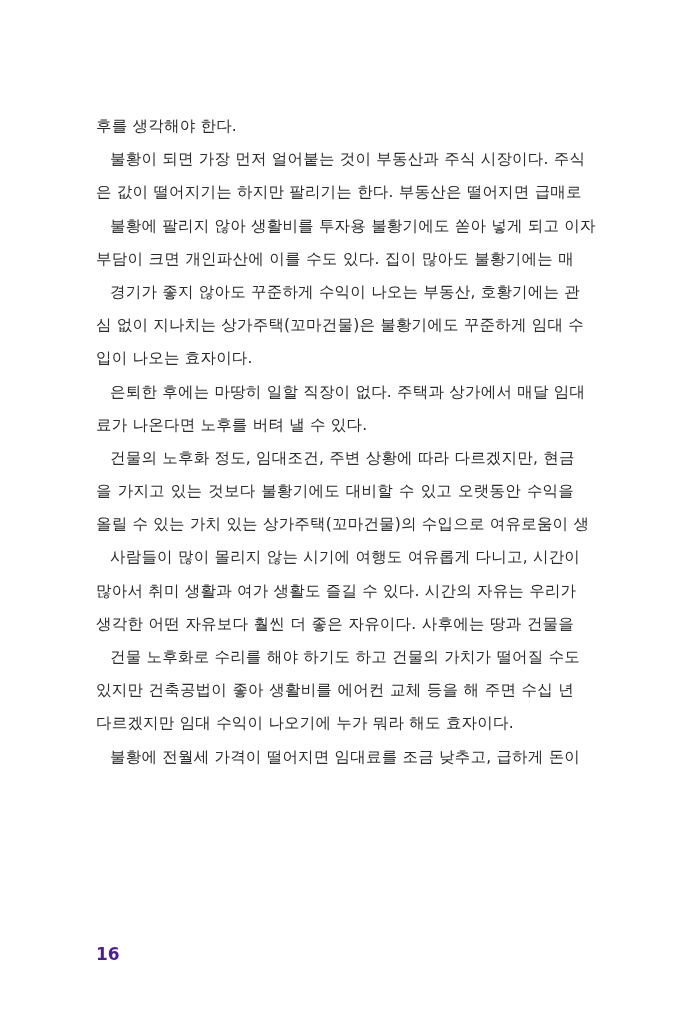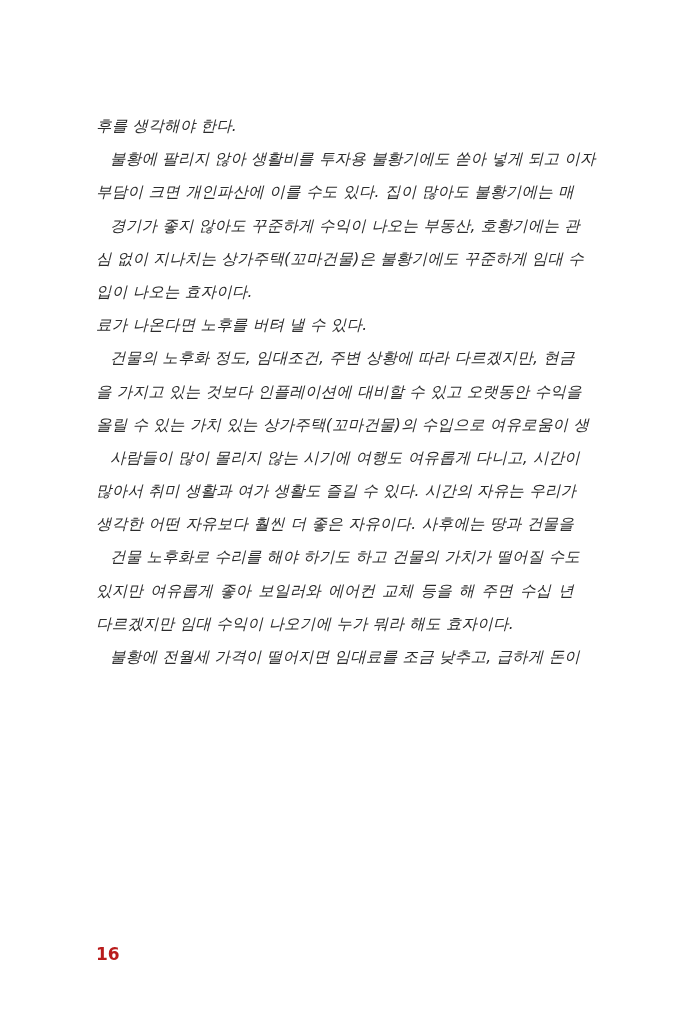--- a/index.html
+++ b/index.html
@@ -30,55 +30,57 @@
     line-height: 33.2px;
     color: #2b2b2b;
     letter-spacing: 0.2px;
   }
   .line {
     display: block;
     white-space: nowrap;
     text-align: justify;
     text-align-last: justify;
     height: 33.2px;
-    font-style: italic;
   }
   .line.last {
     text-align-last: left;
   }
   .line.indent {
     padding-left: 14px;
   }
   .page-number {
     position: absolute;
     left: 96px;
     top: 944px;
     font-family: "DejaVu Sans", sans-serif;
     font-weight: bold;
     font-size: 17px;
-    color: #b91c1c;
+    color: #4c1d95;
   }
 </style>
 </head>
 <body>
 
 <div class="page">
   <div class="text-block">
     <span class="line last">후를 생각해야 한다.</span>
+    <span class="line indent">불황이 되면 가장 먼저 얼어붙는 것이 부동산과 주식 시장이다. 주식</span>
+    <span class="line">은 값이 떨어지기는 하지만 팔리기는 한다. 부동산은 떨어지면 급매로</span>
     <span class="line indent">불황에 팔리지 않아 생활비를 투자용 불황기에도 쏟아 넣게 되고 이자</span>
     <span class="line">부담이 크면 개인파산에 이를 수도 있다. 집이 많아도 불황기에는 매</span>
     <span class="line indent">경기가 좋지 않아도 꾸준하게 수익이 나오는 부동산, 호황기에는 관</span>
     <span class="line">심 없이 지나치는 상가주택(꼬마건물)은 불황기에도 꾸준하게 임대 수</span>
     <span class="line last">입이 나오는 효자이다.</span>
+    <span class="line indent">은퇴한 후에는 마땅히 일할 직장이 없다. 주택과 상가에서 매달 임대</span>
     <span class="line last">료가 나온다면 노후를 버텨 낼 수 있다.</span>
     <span class="line indent">건물의 노후화 정도, 임대조건, 주변 상황에 따라 다르겠지만, 현금</span>
-    <span class="line">을 가지고 있는 것보다 인플레이션에 대비할 수 있고 오랫동안 수익을</span>
+    <span class="line">을 가지고 있는 것보다 불황기에도 대비할 수 있고 오랫동안 수익을</span>
     <span class="line">올릴 수 있는 가치 있는 상가주택(꼬마건물)의 수입으로 여유로움이 생</span>
     <span class="line indent">사람들이 많이 몰리지 않는 시기에 여행도 여유롭게 다니고, 시간이</span>
     <span class="line">많아서 취미 생활과 여가 생활도 즐길 수 있다. 시간의 자유는 우리가</span>
     <span class="line">생각한 어떤 자유보다 훨씬 더 좋은 자유이다. 사후에는 땅과 건물을</span>
     <span class="line indent">건물 노후화로 수리를 해야 하기도 하고 건물의 가치가 떨어질 수도</span>
-    <span class="line">있지만 여유롭게 좋아 보일러와 에어컨 교체 등을 해 주면 수십 년</span>
+    <span class="line">있지만 건축공법이 좋아 생활비를 에어컨 교체 등을 해 주면 수십 년</span>
     <span class="line last">다르겠지만 임대 수익이 나오기에 누가 뭐라 해도 효자이다.</span>
     <span class="line indent">불황에 전월세 가격이 떨어지면 임대료를 조금 낮추고, 급하게 돈이</span>
   </div>
   <div class="page-number">16</div>
 </div>
 
 </body></html>

